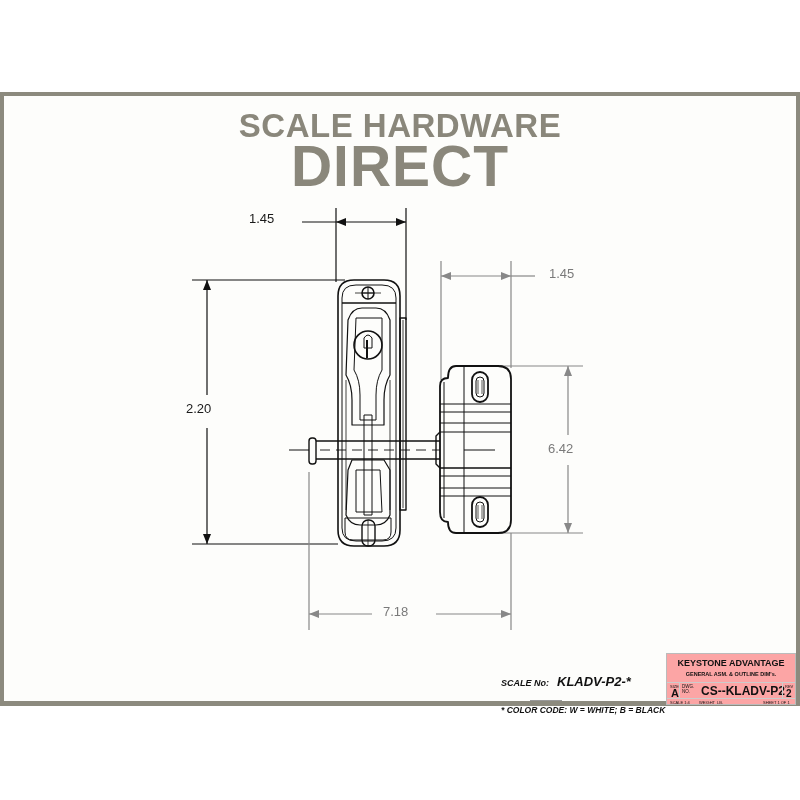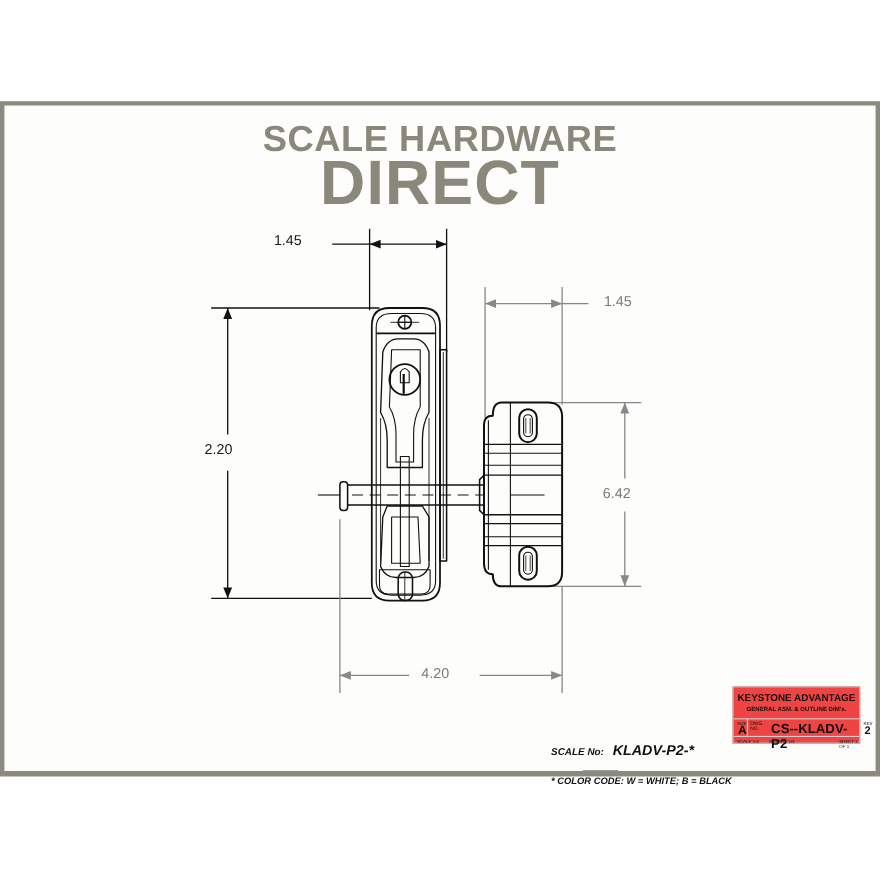--- a/index.html
+++ b/index.html
@@ -15,22 +15,22 @@
   .brand-bottom { top: 133px; font-size: 57px; letter-spacing: 1px; }
   svg.drawing { position: absolute; left: 0; top: 0; }
   .dim { position: absolute; font-size: 13px; }
   .dim.black { color: #1a1a1a; }
   .dim.gray { color: #7a7a7a; }
   .part-info { position: absolute; left: 501px; top: 674px; font-style: italic; font-weight: bold; color: #111; }
   .part-info .line1 { font-size: 9px; }
   .part-info .line1 .pn { font-size: 13px; margin-left: 8px; }
   .part-info .line2 { font-size: 8.5px; margin-top: 16px; }
   .title-block {
-    position: absolute; left: 666px; top: 624px; width: 116px; height: 52px;
-    border: 1px solid #bbb; background: #ef4444; box-sizing: border-box; color: #111;
+    position: absolute; left: 666px; top: 653px; width: 130px; height: 52px;
+    border: 1px solid #bbb; background: #fca5a5; box-sizing: border-box; color: #111;
   }
   .tb-company { position: absolute; left: 0; top: 4px; width: 100%; text-align: center; font-weight: bold; font-size: 9px; }
   .tb-desc { position: absolute; left: 0; top: 17px; width: 100%; text-align: center; font-weight: bold; font-size: 5.5px; }
   .tb-row { position: absolute; left: 0; top: 28px; width: 100%; height: 16px; border-top: 1px solid #ccc; }
   .tb-size-l { position: absolute; left: 3px; top: 1px; font-size: 4px; }
   .tb-size-v { position: absolute; left: 4px; top: 4px; font-size: 11px; font-weight: bold; }
   .tb-dwg-l { position: absolute; left: 15px; top: 1px; font-size: 4.5px; line-height: 5px; }
   .tb-dwg-v { position: absolute; left: 34px; top: 1px; font-size: 12px; font-weight: bold; }
   .tb-rev-l { position: absolute; left: 118px; top: 1px; font-size: 4px; }
   .tb-rev-v { position: absolute; left: 119px; top: 5px; font-size: 10px; font-weight: bold; }
@@ -158,21 +158,21 @@
     <rect x="476" y="502" width="8" height="20" rx="4" stroke-width="1"></rect>
     <line x1="478" y1="505" x2="478" y2="519" stroke-width="0.7"></line>
     <line x1="482" y1="505" x2="482" y2="519" stroke-width="0.7"></line>
   </g>
 </svg>
 
 <div class="dim black" style="left:249px; top:211px;">1.45</div>
 <div class="dim black" style="left:186px; top:401px;">2.20</div>
 <div class="dim gray" style="left:549px; top:266px;">1.45</div>
 <div class="dim gray" style="left:548px; top:441px;">6.42</div>
-<div class="dim gray" style="left:383px; top:604px;">4.20</div>
+<div class="dim gray" style="left:383px; top:604px;">7.18</div>
 
 <div class="part-info">
   <div class="line1"><span>SCALE No:</span><span class="pn">KLADV-P2-*</span></div>
   <div class="line2">* COLOR CODE:  W = WHITE;  B = BLACK</div>
 </div>
 <div class="underline-mark"></div>
 
 <div class="title-block">
   <div class="tb-company">KEYSTONE ADVANTAGE</div>
   <div class="tb-desc">GENERAL ASM. &amp; OUTLINE DIM's.</div>

